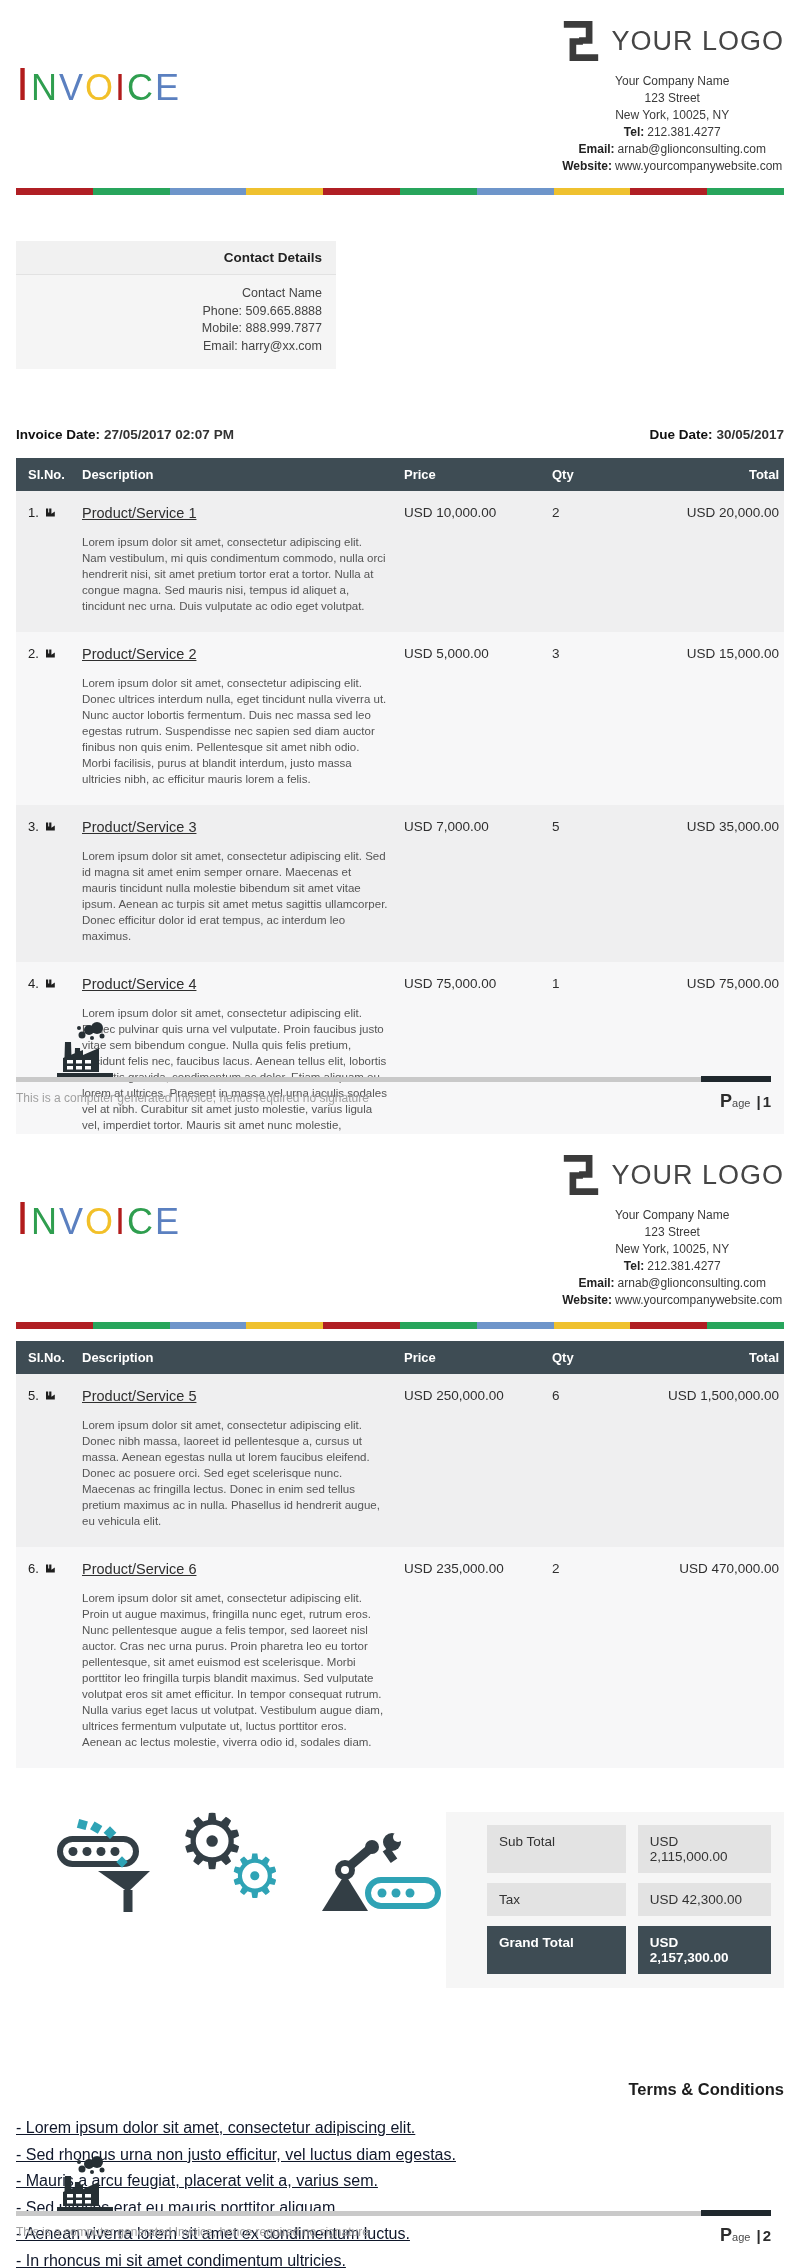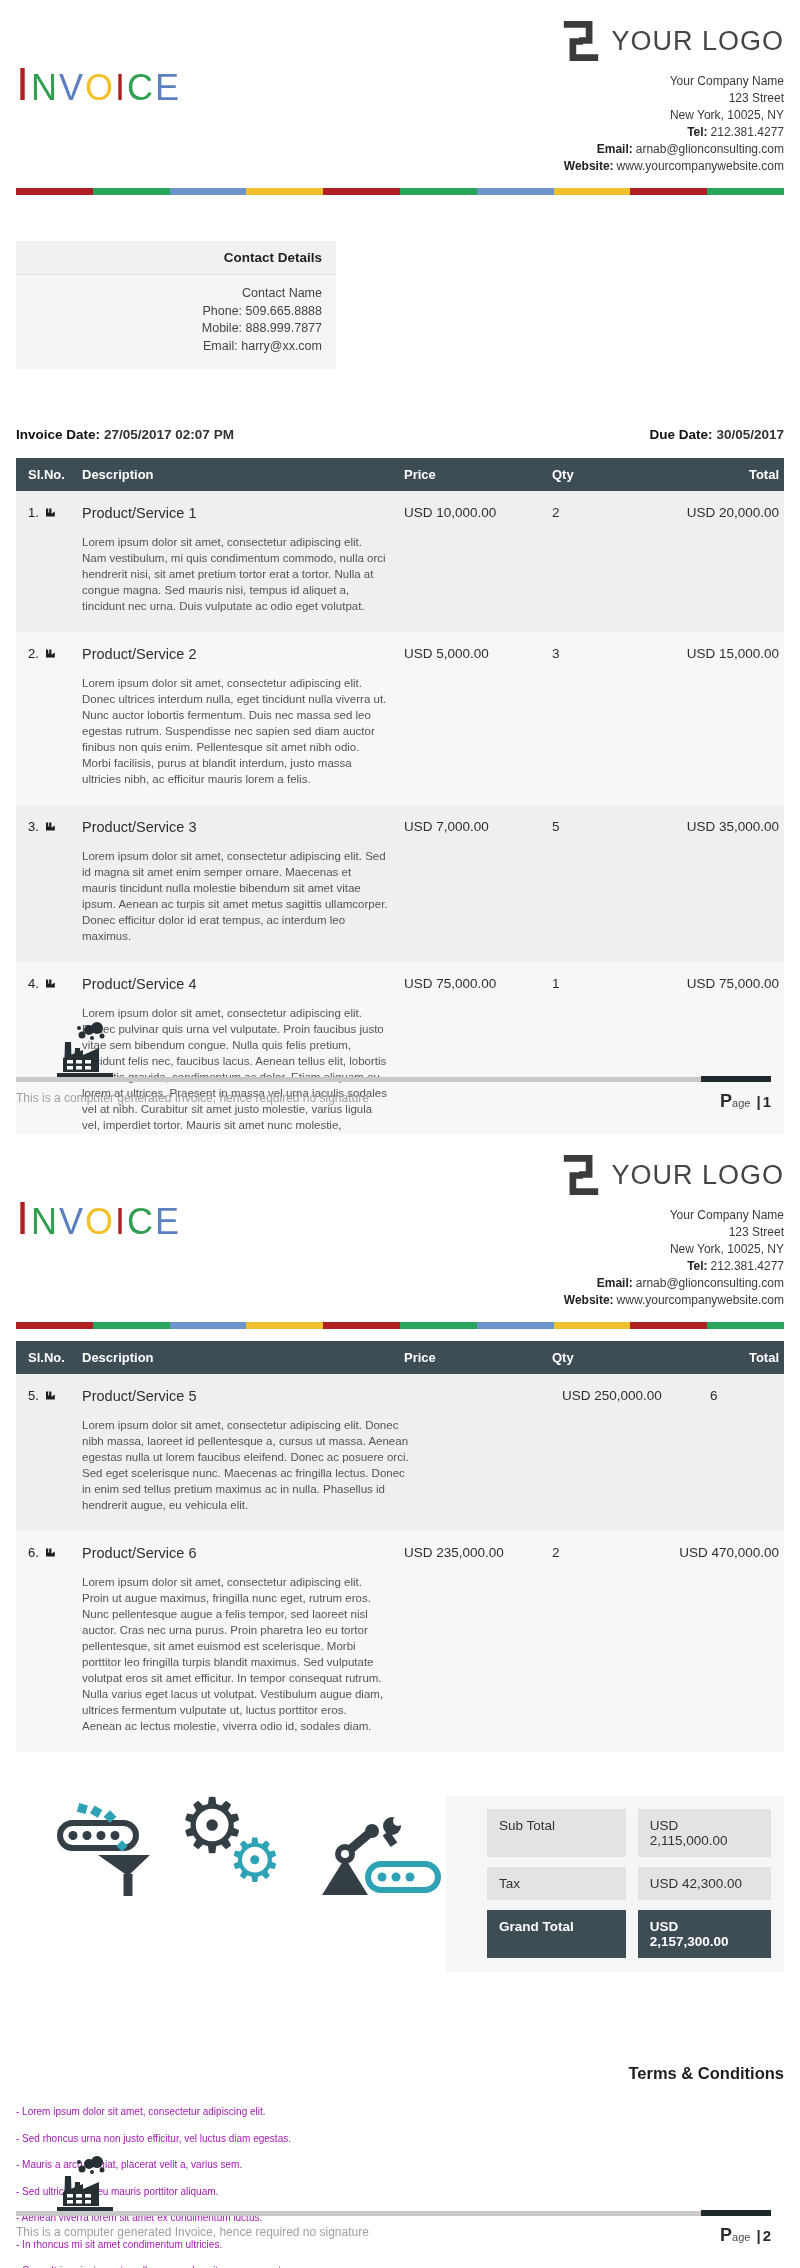--- a/index.html
+++ b/index.html
@@ -9,21 +9,21 @@
 
   
   .hdr{display:flex;justify-content:space-between;padding-top:18px;}
   .invoice-word{margin-top:42px;font-weight:500;letter-spacing:2px;line-height:1;}
   .invoice-word .lt{font-size:36px;}
   .invoice-word .lt:first-child{font-size:47px;}
   .lt-red{color:var(--letter_red);}
   .lt-green{color:var(--letter_green);}
   .lt-blue{color:var(--letter_blue);}
   .lt-yellow{color:var(--letter_yellow);}
-  .brand{ text-align:right;}
+  .brand{ text-align:center;}
   .logo-row{display:flex;justify-content:flex-end;align-items:center;gap:9px;}
   .logo-mark{width:42px;height:46px;}
   .logo-mark path{fill:#3b3b3b;}
   .logo-text{font-size:27px;color:#454545;letter-spacing:1px;}
   .company{margin-top:9px;font-size:12px;line-height:17px;color:#3a3a3a;}
   .company strong{color:#222;}
   .company .v{margin-left:3px;}
 
   
   .color-bar{display:flex;height:7px;margin-top:13px;}
@@ -50,21 +50,21 @@
   .c-price{width:148px;box-sizing:border-box;}
   .c-qty{width:82px;box-sizing:border-box;}
   .c-total{width:158px;box-sizing:border-box;text-align:right;padding-right:5px !important;}
   .trow{display:flex;}
   .trow:nth-child(odd){background:#efeff0;}
   .trow:nth-child(even){background:#f7f7f8;}
   .trow>div{padding:14px 8px 6px;}
   .trow .c-sl{font-size:13px;color:#222;white-space:nowrap;}
   .mini-factory{width:13px;height:11px;margin-left:3px;}
   .mini-factory path{fill:#1e1e1e;}
-  .prod-name{font-size:14.5px;color:#2f2f2f;}
+  .prod-name{font-size:14.5px;color:#2f2f2f;text-decoration:underline;}
   .prod-desc{margin-top:13px;max-width:332px;font-size:11.5px;line-height:16px;color:#555;padding-bottom:12px;}
   .trow .c-price,.trow .c-qty,.trow .c-total{font-size:13.5px;color:#2f2f2f;}
 
   
   .bottom-row{display:flex;justify-content:space-between;align-items:flex-start;margin-top:44px;}
   .mfg-icons{display:flex;align-items:center;gap:18px;margin-left:40px;margin-top:6px;}
   .st-dark{fill:var(--icon_dark);}
   .sk-dark{fill:none;stroke:var(--icon_dark);}
   .st-teal{fill:var(--icon_teal);}
   .sk-teal{fill:none;stroke:var(--icon_teal);}
@@ -75,21 +75,21 @@
   .t-row{display:flex;gap:12px;margin-bottom:10px;}
   .t-cell{padding:9px 12px;font-size:13.5px;color:#333;box-sizing:border-box;}
   .t-label{flex:1.05;background:#e3e3e3;margin-left:28px;}
   .t-value{flex:1;background:#e3e3e3;}
   .t-row.grand .t-cell{background:var(--accent_dark);color:#fff;font-weight:bold;}
 
   
   .terms{margin-top:92px;}
   .terms h3{margin:0;font-size:16.5px;color:#1d1d1d;text-align:right;}
   .terms ul{list-style:none;margin:16px 0 0;padding:0;}
-  .terms li{font-size:10px;line-height:26.5px;color:#a21caf;}
+  .terms li{font-size:16px;line-height:26.5px;color:#0f172a;text-decoration:underline;}
 
   
   .pfooter{position:absolute;left:16px;right:29px;bottom:22px;}
   .footer-factory{display:block;width:66px;height:58px;margin-left:38px;margin-bottom:-3px;}
   .footer-factory .f{fill:#262f34;}
   .footer-line{position:relative;height:5px;background:#c9c9c9;}
   .footer-line .dark-end{position:absolute;right:0;top:-1px;width:70px;height:6px;background:#1f282d;}
   .footer-meta{display:flex;justify-content:space-between;align-items:flex-start;margin-top:9px;}
   .footer-note{font-size:12px;color:#a0a0a0;}
   .page-label{color:#2c2c2c;white-space:nowrap;}
@@ -298,20 +298,21 @@
         <div class="trow">
           <div class="c-sl"><span>5.</span> <svg class="mini-factory" viewBox="0 0 12 11">
                 <path d="M0.5 2.5h2.2v4h1V2.5h2.2v5.2l3.4-2.3V10.5H0.5z"></path>
               </svg></div>
           <div class="c-desc">
             <div class="prod-name">Product/Service 5</div>
             <div class="prod-desc">Lorem ipsum dolor sit amet, consectetur adipiscing elit. Donec nibh massa, laoreet id pellentesque a, cursus ut massa. Aenean egestas nulla ut lorem faucibus eleifend. Donec ac posuere orci. Sed eget scelerisque nunc. Maecenas ac fringilla lectus. Donec in enim sed tellus pretium maximus ac in nulla. Phasellus id hendrerit augue, eu vehicula elit.</div>
           </div>
           <div class="c-price">USD 250,000.00</div>
           <div class="c-qty">6</div>
+          <div class="c-total">USD 1,500,000.00</div>
         </div>
         <div class="trow">
           <div class="c-sl"><span>6.</span> <svg class="mini-factory" viewBox="0 0 12 11">
                 <path d="M0.5 2.5h2.2v4h1V2.5h2.2v5.2l3.4-2.3V10.5H0.5z"></path>
               </svg></div>
           <div class="c-desc">
             <div class="prod-name">Product/Service 6</div>
             <div class="prod-desc">Lorem ipsum dolor sit amet, consectetur adipiscing elit. Proin ut augue maximus, fringilla nunc eget, rutrum eros. Nunc pellentesque augue a felis tempor, sed laoreet nisl auctor. Cras nec urna purus. Proin pharetra leo eu tortor pellentesque, sit amet euismod est scelerisque. Morbi porttitor leo fringilla turpis blandit maximus. Sed vulputate volutpat eros sit amet efficitur. In tempor consequat rutrum. Nulla varius eget lacus ut volutpat. Vestibulum augue diam, ultrices fermentum vulputate ut, luctus porttitor eros. Aenean ac lectus molestie, viverra odio id, sodales diam.</div>
           </div>
           <div class="c-price">USD 235,000.00</div>

